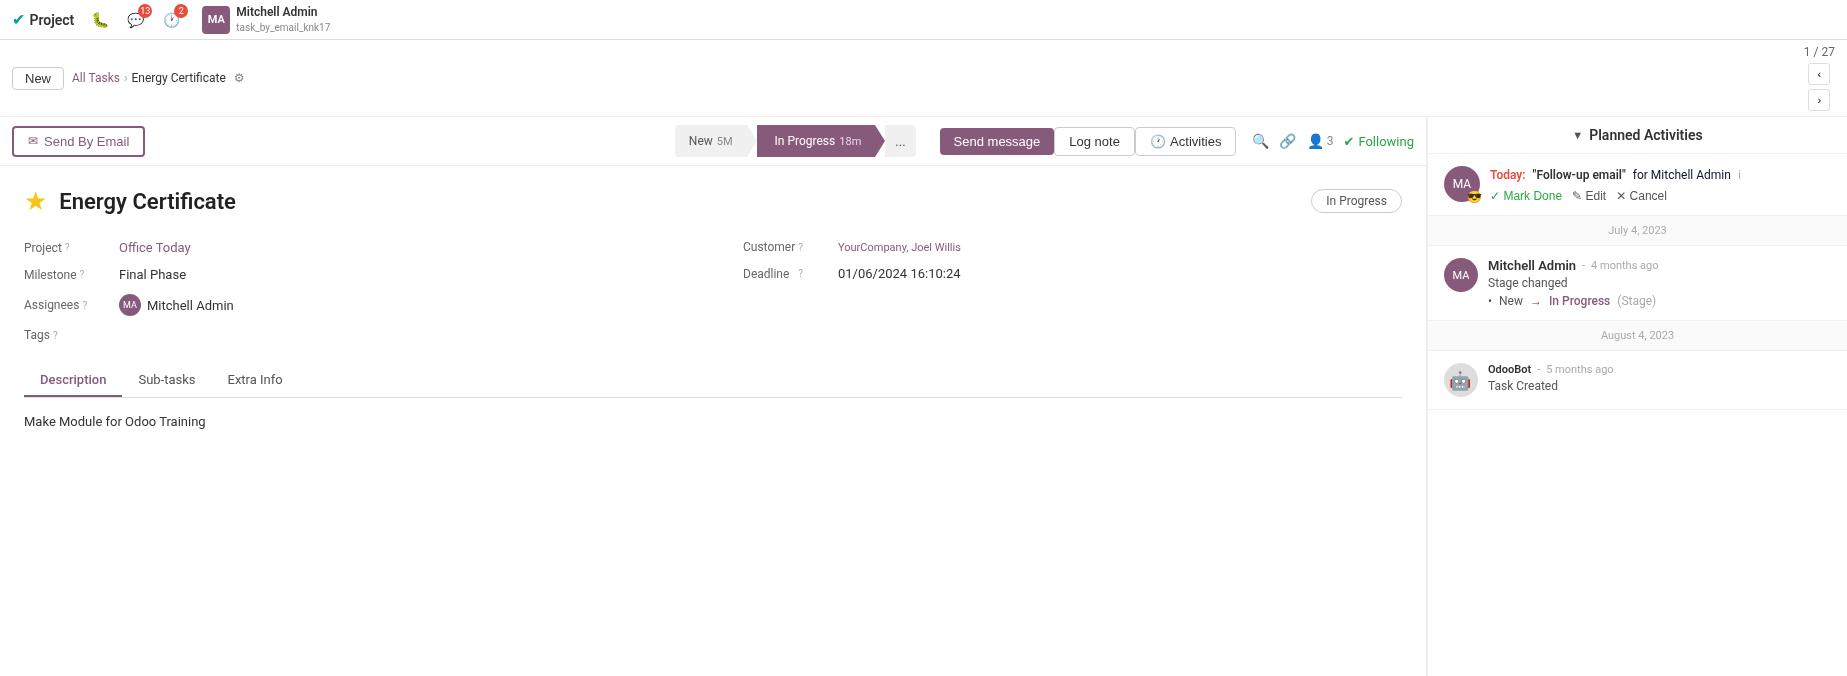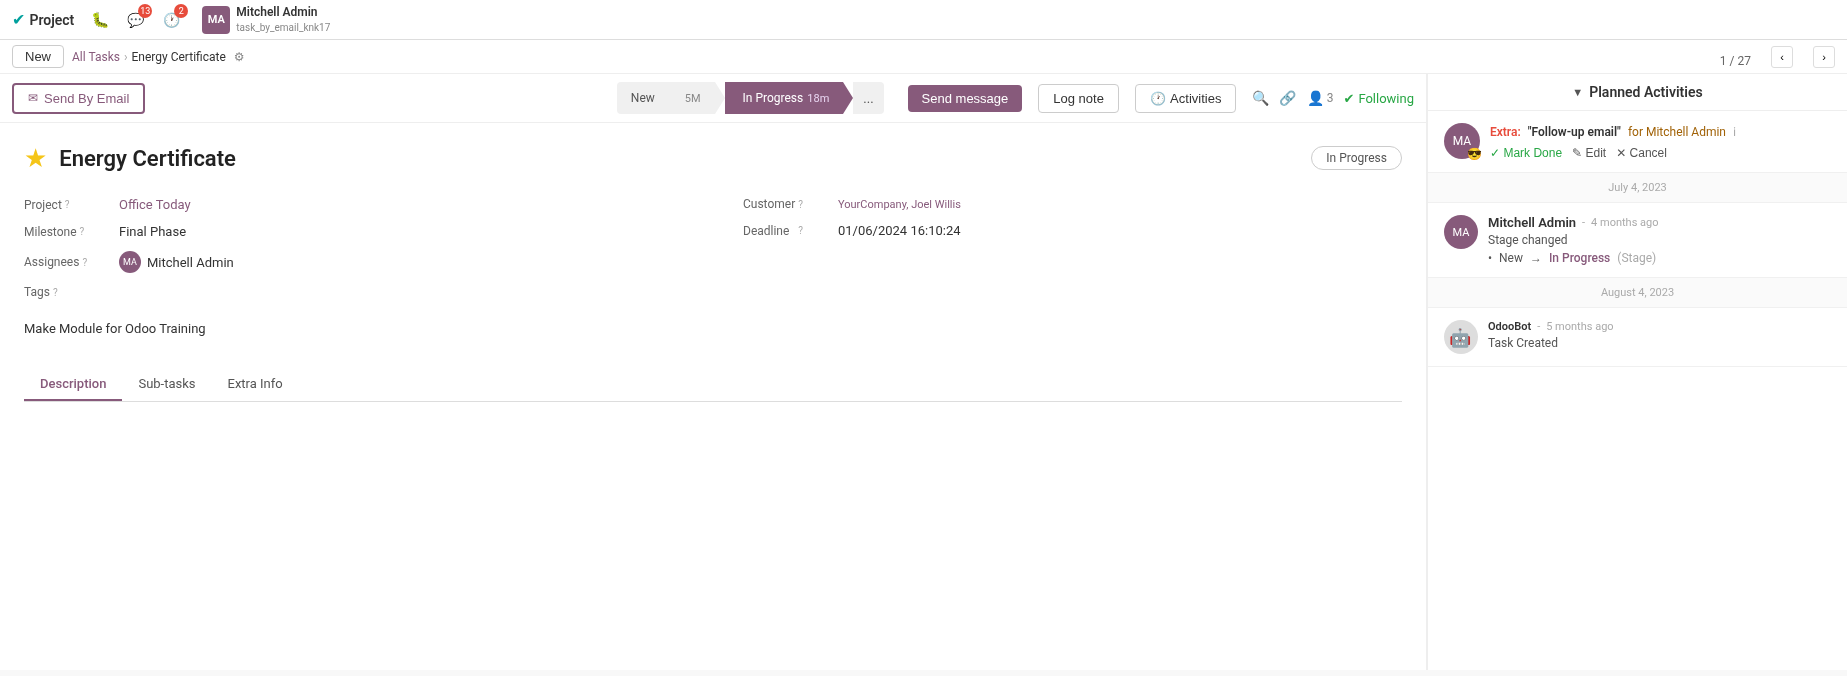--- a/index.html
+++ b/index.html
@@ -34,52 +34,52 @@
 </div>
 
 <div style="display:flex; align-items:center; background:#fff; padding:5px 12px; border-bottom:1px solid #eee; gap:8px;">
   <button style="border:1px solid #ccc; background:#fff; padding:3px 12px; border-radius:4px; font-size:13px; cursor:pointer; color:#333;">New</button>
   <div style="display:flex; align-items:center; gap:4px; flex:1;">
     <span style="color:#875a7b; font-size:12px; cursor:pointer;">All Tasks</span>
     <span style="color:#aaa; font-size:12px;">›</span>
     <span style="font-size:12px; color:#333;">Energy Certificate</span>
     <span style="color:#888; cursor:pointer; font-size:12px; margin-left:4px;">⚙</span>
   </div>
-  <div style="display:flex; align-items:flex-end; gap:20px; font-size:12px; color:#666;">
+  <div style="display:flex; align-items:center; gap:4px; font-size:12px; color:#666;flex-direction:column;">
     <span>1 / 27</span>
     <button style="border:1px solid #ddd; background:#fff; width:22px; height:22px; display:flex; align-items:center; justify-content:center; border-radius:3px; cursor:pointer; font-size:11px;">‹</button>
     <button style="border:1px solid #ddd; background:#fff; width:22px; height:22px; display:flex; align-items:center; justify-content:center; border-radius:3px; cursor:pointer; font-size:11px;">›</button>
   </div>
 </div>
 
 <div style="display:flex; height:calc(100vh - 80px); overflow:hidden;">
 
   <div style="flex:1; overflow-y:auto; background:#fff; border-right:1px solid #eee;">
 
     <div style="display:flex; align-items:center; padding:8px 12px; border-bottom:1px solid #eee; gap:8px;">
       <button style="display:flex; align-items:center; gap:6px; background:#fff; border:2px solid #875a7b; color:#875a7b; padding:6px 14px; border-radius:4px; font-size:13px; cursor:pointer; font-weight:500;">
         <span style="font-size:12px;">✉</span>
         <span>Send By Email</span>
       </button>
 
       <div style="display:flex; align-items:stretch; margin-left:auto;">
         <div style="display:flex; align-items:center; padding:5px 14px; font-size:12px; cursor:pointer; background:#f0f0f0; color:#555; border-radius:4px 0 0 4px; gap:4px;">
           <span>New</span>
-          <span style="color:#888; font-size:11px;margin-left:26px;">5M</span>
+          <span style="color:#888; font-size:11px;">5M</span>
         </div>
         <div style="width:0; height:0; border-top:16px solid transparent; border-bottom:16px solid transparent; border-left:10px solid #f0f0f0;"></div>
         <div style="display:flex; align-items:center; padding:5px 14px 5px 18px; font-size:12px; cursor:pointer; background:#875a7b; color:#fff; gap:4px;">
           <span>In Progress</span>
           <span style="color:#e8d5f0; font-size:11px;">18m</span>
         </div>
         <div style="width:0; height:0; border-top:16px solid transparent; border-bottom:16px solid transparent; border-left:10px solid #875a7b;"></div>
         <div style="padding:5px 10px; background:#f0f0f0; border-radius:0 4px 4px 0; cursor:pointer; color:#555; font-size:13px; display:flex; align-items:center;">...</div>
       </div>
 
-      <div style="display:flex; align-items:center; gap:16px; margin-left:16px;">
+      <div style="display:flex; align-items:center; gap:0; margin-left:16px;">
         <button style="background:#875a7b; color:#fff; padding:6px 14px; border:none; border-radius:4px; cursor:pointer; font-size:13px; font-weight:500;">Send message</button>
         <button style="background:#fff; color:#333; padding:6px 14px; border:1px solid #ccc; border-radius:4px; cursor:pointer; font-size:13px;">Log note</button>
         <button style="background:#fff; color:#333; padding:6px 14px; border:1px solid #ccc; border-radius:4px; cursor:pointer; font-size:13px; display:flex; align-items:center; gap:4px;">
           <span>🕐</span>
           <span>Activities</span>
         </button>
       </div>
 
       <div style="display:flex; align-items:center; gap:10px; margin-left:8px;">
         <span style="color:#888; cursor:pointer; font-size:14px;">🔍</span>
@@ -144,48 +144,48 @@
           <div style="display:flex; align-items:center; padding:6px 0;">
             <span style="min-width:95px; color:#666; font-size:12px; display:flex; align-items:center; gap:9px;">
               <span>Deadline</span>
               <span style="color:#aaa; font-size:10px; cursor:pointer;">?</span>
             </span>
             <span style="color:#333; font-size:13px;">01/06/2024 16:10:24</span>
           </div>
         </div>
       </div>
 
-      <div style="padding:16px 0;">
-        <p style="font-size:13px; color:#333;">Make Module for Odoo Training</p>
-      </div>
       <div style="display:flex; border-bottom:1px solid #ddd; margin-top:16px;">
         <div style="padding:8px 16px; font-size:13px; cursor:pointer; color:#875a7b; border-bottom:2px solid #875a7b; font-weight:500;">Description</div>
         <div style="padding:8px 16px; font-size:13px; cursor:pointer; color:#555; border-bottom:2px solid transparent;">Sub-tasks</div>
         <div style="padding:8px 16px; font-size:13px; cursor:pointer; color:#555; border-bottom:2px solid transparent;">Extra Info</div>
       </div>
+      <div style="padding:16px 0;">
+        <p style="font-size:13px; color:#333;">Make Module for Odoo Training</p>
+      </div>
     </div>
   </div>
 
   <div style="width:420px; min-width:380px; background:#fff; display:flex; flex-direction:column; overflow-y:auto; border-left:1px solid #eee;">
 
     <div style="display:flex; align-items:center; justify-content:center; padding:10px 16px; border-bottom:1px solid #eee; gap:6px; font-size:14px; font-weight:600; color:#333; cursor:pointer;">
       <span style="color:#555; font-size:11px;">▼</span>
       <span>Planned Activities</span>
     </div>
 
     <div style="padding:12px 16px; border-bottom:1px solid #f0f0f0; display:flex; gap:10px;">
       <div style="width:36px; height:36px; border-radius:50%; background:#875a7b; flex-shrink:0; display:flex; align-items:center; justify-content:center; font-size:12px; color:#fff; position:relative;">
         MA
         <span style="position:absolute; bottom:-2px; right:-2px; font-size:12px;">😎</span>
       </div>
       <div style="flex:1;">
         <div style="font-size:12px;">
-          <span style="color:#e74c3c; font-weight:600;">Extra:</span>
+          <span style="color:#e74c3c; font-weight:600;">Today:</span>
           <span style="font-weight:600; margin-left:4px;">"Follow-up email"</span>
-          <span style="color:#a16207; margin-left:4px;margin-top:40px;">for Mitchell Admin</span>
+          <span style="color:#0f172a; margin-left:4px;margin-top:40px;">for Mitchell Admin</span>
           <span style="color:#aaa; margin-left:4px; cursor:pointer;">ℹ</span>
         </div>
         <div style="display:flex; align-items:center; gap:10px; margin-top:6px;">
           <button style="font-size:12px; color:#28a745; cursor:pointer; background:none; border:none; padding:0; display:flex; align-items:center; gap:3px;">✓ Mark Done</button>
           <button style="font-size:12px; color:#555; cursor:pointer; background:none; border:none; padding:0;">✎ Edit</button>
           <button style="font-size:12px; color:#555; cursor:pointer; background:none; border:none; padding:0;">✕ Cancel</button>
         </div>
       </div>
     </div>
 

